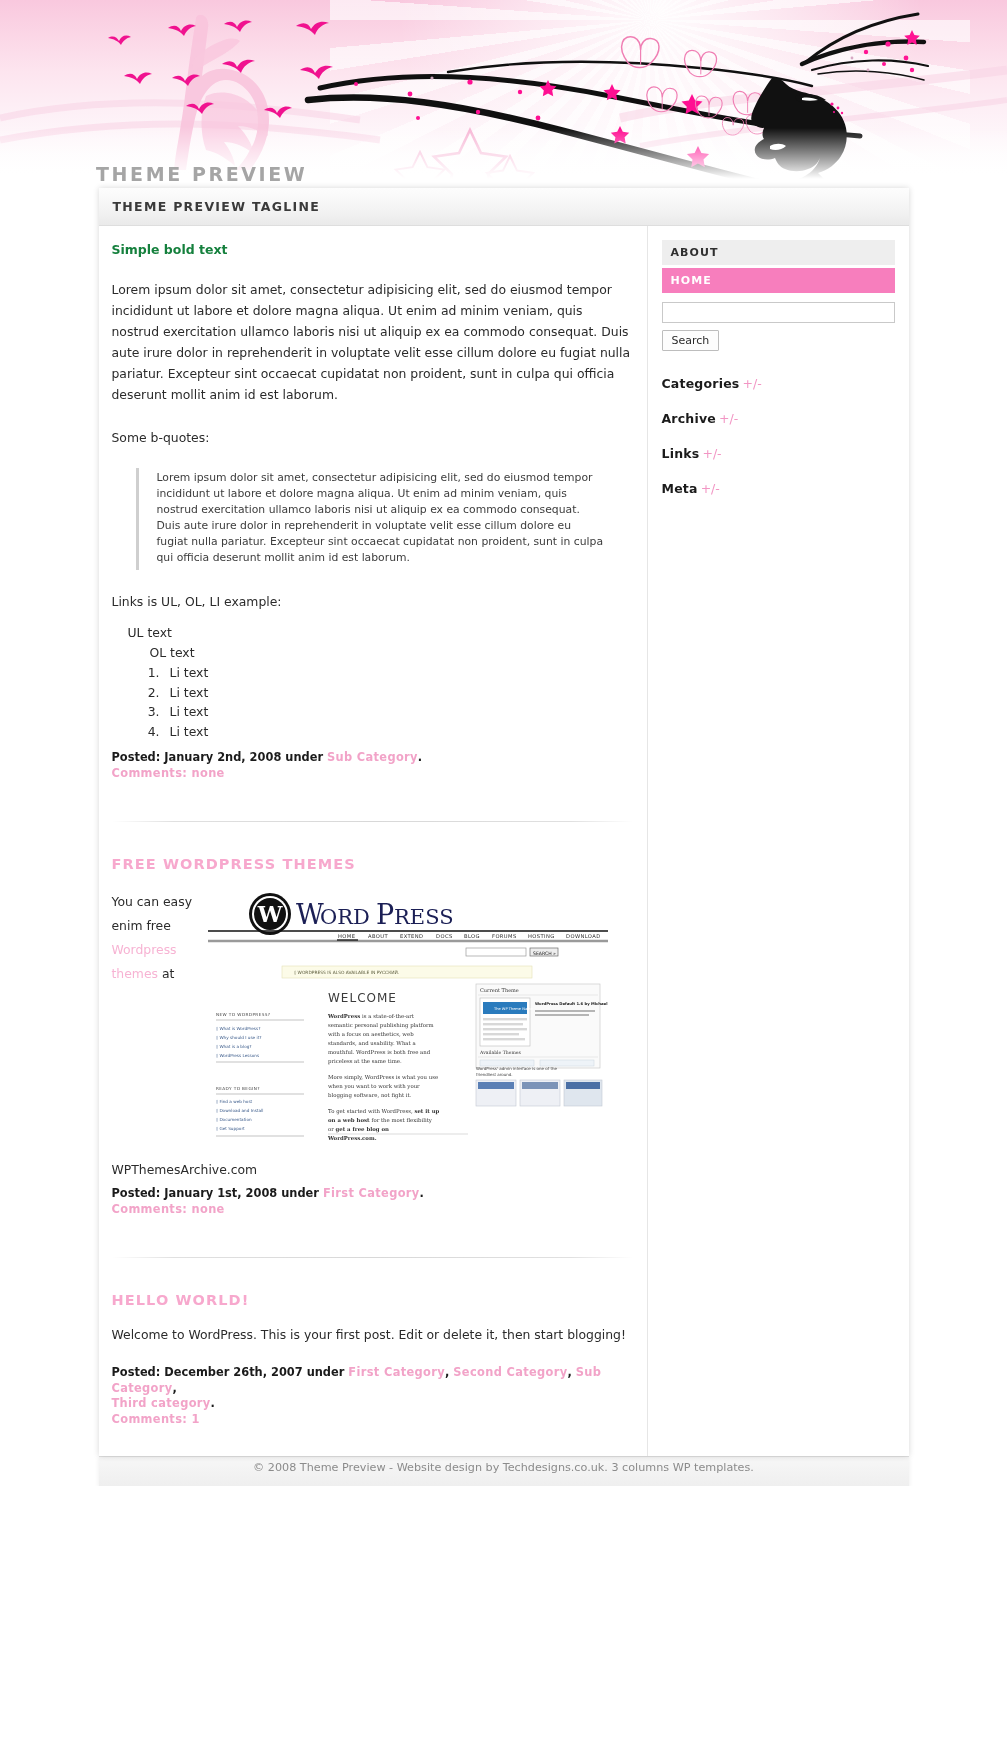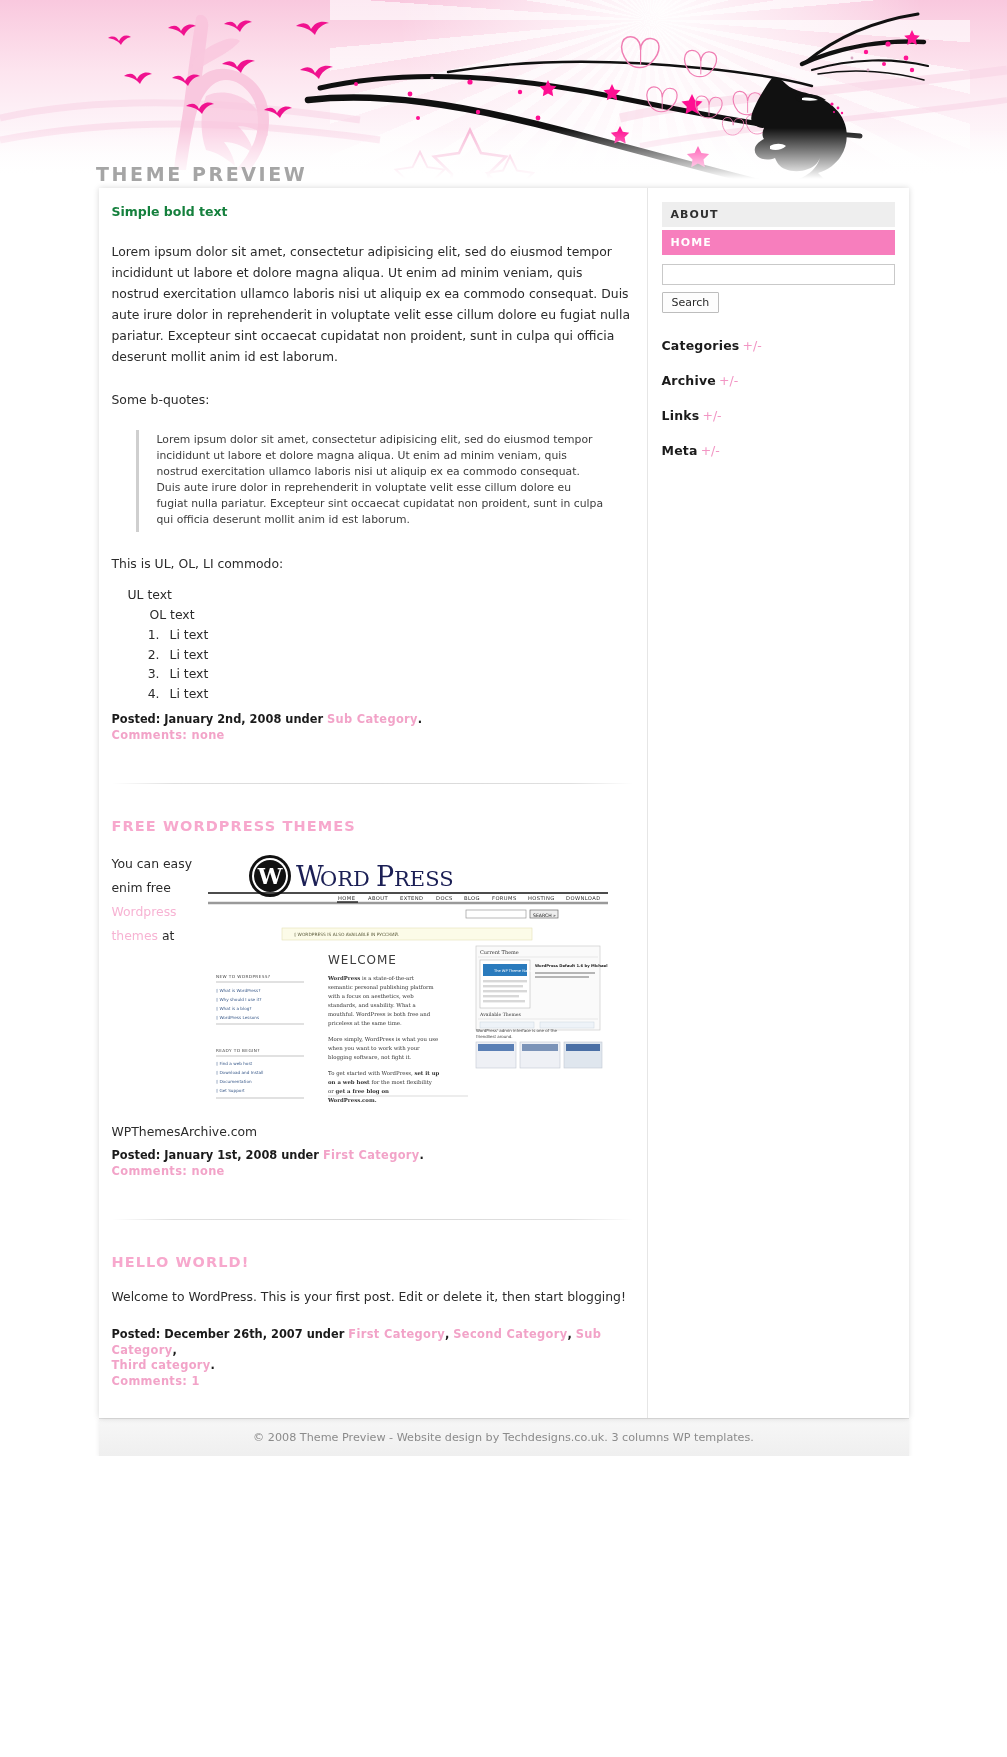--- a/index.html
+++ b/index.html
@@ -235,21 +235,21 @@
   }
   .widget-list .wtoggle { font-size: 12.5px; color: #f296c4; font-weight: normal; margin-left: 3px; }
 
   
   .footer-strip {
     width: 810px;
     margin: 0 auto;
     background: linear-gradient(to bottom, #f7f7f7 0%, #efefef 100%);
     border-top: 1px solid #e2e2e2;
     text-align: center;
-    padding: 12px 0 12px 0;
+    padding: 4px 0 12px 0;
     font-size: 11.2px;
     color: #8b8b8b;
     box-shadow: 0 2px 5px rgba(0,0,0,0.08);
   }
   .page-bottom { height: 64px; background: #ffffff; }
 </style>
 </head>
 <body>
 
 <div class="page">
@@ -415,33 +415,36 @@
         </g>
       </g>
     </svg>
 
     <div class="banner-fade"></div>
     <h1 class="site-title">THEME PREVIEW</h1>
   </div>
 
   <div class="wrapper">
 
+    <div class="tagline-bar">
+      <h2>THEME PREVIEW TAGLINE</h2>
+    </div>
 
     <div class="columns">
 
       <div class="content">
 
         <div class="post">
           <p class="post-sub">Simple bold text</p>
           <p class="body lead">Lorem ipsum dolor sit amet, consectetur adipisicing elit, sed do eiusmod tempor incididunt ut labore et dolore magna aliqua. Ut enim ad minim veniam, quis nostrud exercitation ullamco laboris nisi ut aliquip ex ea commodo consequat. Duis aute irure dolor in reprehenderit in voluptate velit esse cillum dolore eu fugiat nulla pariatur. Excepteur sint occaecat cupidatat non proident, sunt in culpa qui officia deserunt mollit anim id est laborum.</p>
           <p class="body">Some b-quotes:</p>
           <blockquote>
             <p>Lorem ipsum dolor sit amet, consectetur adipisicing elit, sed do eiusmod tempor incididunt ut labore et dolore magna aliqua. Ut enim ad minim veniam, quis nostrud exercitation ullamco laboris nisi ut aliquip ex ea commodo consequat. Duis aute irure dolor in reprehenderit in voluptate velit esse cillum dolore eu fugiat nulla pariatur. Excepteur sint occaecat cupidatat non proident, sunt in culpa qui officia deserunt mollit anim id est laborum.</p>
           </blockquote>
-          <p class="list-intro">This is UL, OL, LI commodo:</p>
+          <p class="list-intro">Links is UL, OL, LI example:</p>
           <ul class="ul-demo">
             <li>
               <span>UL text</span>
               <span class="ol-label">OL text</span>
               <ol class="ol-demo">
                 <li>Li text</li>
                 <li>Li text</li>
                 <li>Li text</li>
                 <li>Li text</li>
               </ol>

